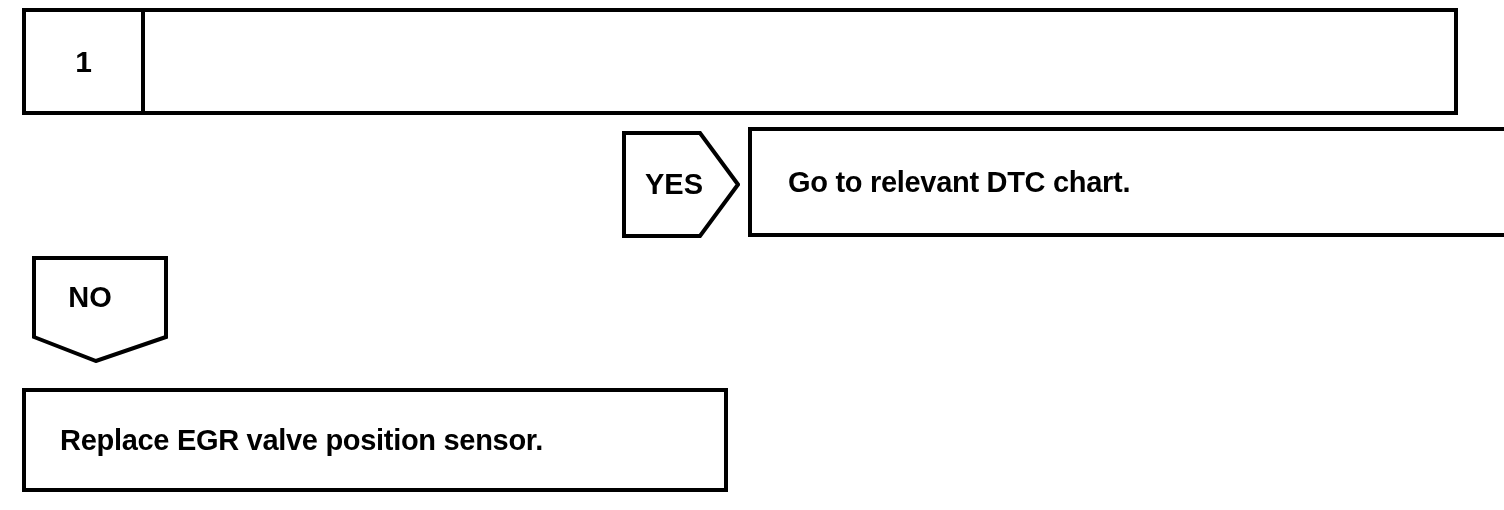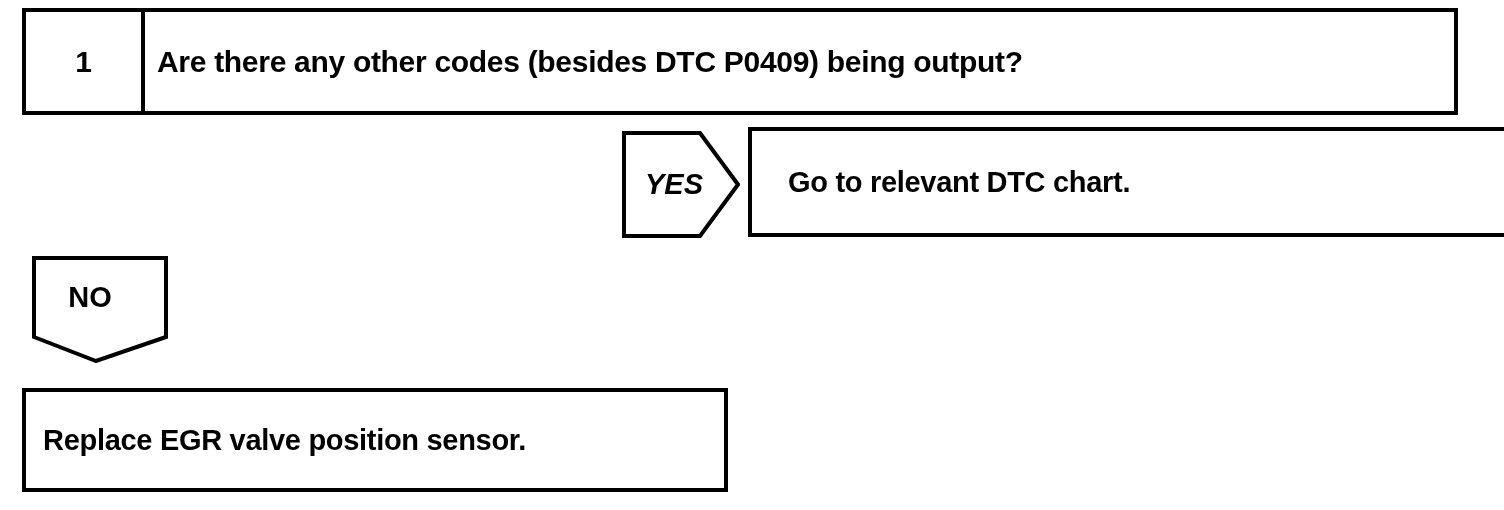--- a/index.html
+++ b/index.html
@@ -55,33 +55,32 @@
     height: 110px;
     padding-left: 36px;
     font-size: 29px;
     letter-spacing: -0.3px;
   }
   .no-action-box {
     left: 22px;
     top: 388px;
     width: 706px;
     height: 104px;
-    padding-left: 17px;
+    padding-left: 34px;
     font-size: 29px;
     letter-spacing: -0.3px;
   }
   .connector {
     position: absolute;
   }
   .yes-connector {
     left: 622px;
     top: 131px;
     width: 118px;
     height: 107px;
-    font-style: italic;
   }
   .no-connector {
     left: 22px;
     top: 256px;
     width: 156px;
     height: 107px;
   }
   .connector svg {
     display: block;
     width: 100%;
@@ -113,23 +112,20 @@
 </style>
 </head>
 <body>
 
 <div class="canvas">
 
   <div class="box step-box">
     <div class="num-cell">
       <span>1</span>
     </div>
-    <div class="question-cell">
-      <span>Are there any other codes (besides DTC P0409) being output?</span>
-    </div>
   </div>
 
   <div class="connector yes-connector">
     <svg viewBox="0 0 118 107">
       <polygon points="2,2 78,2 116,53.5 78,105 2,105" fill="#ffffff" stroke="#000000" stroke-width="4" stroke-linejoin="miter"></polygon>
     </svg>
     <div class="connector-label yes-label">YES</div>
   </div>
 
   <div class="box yes-action-box">

